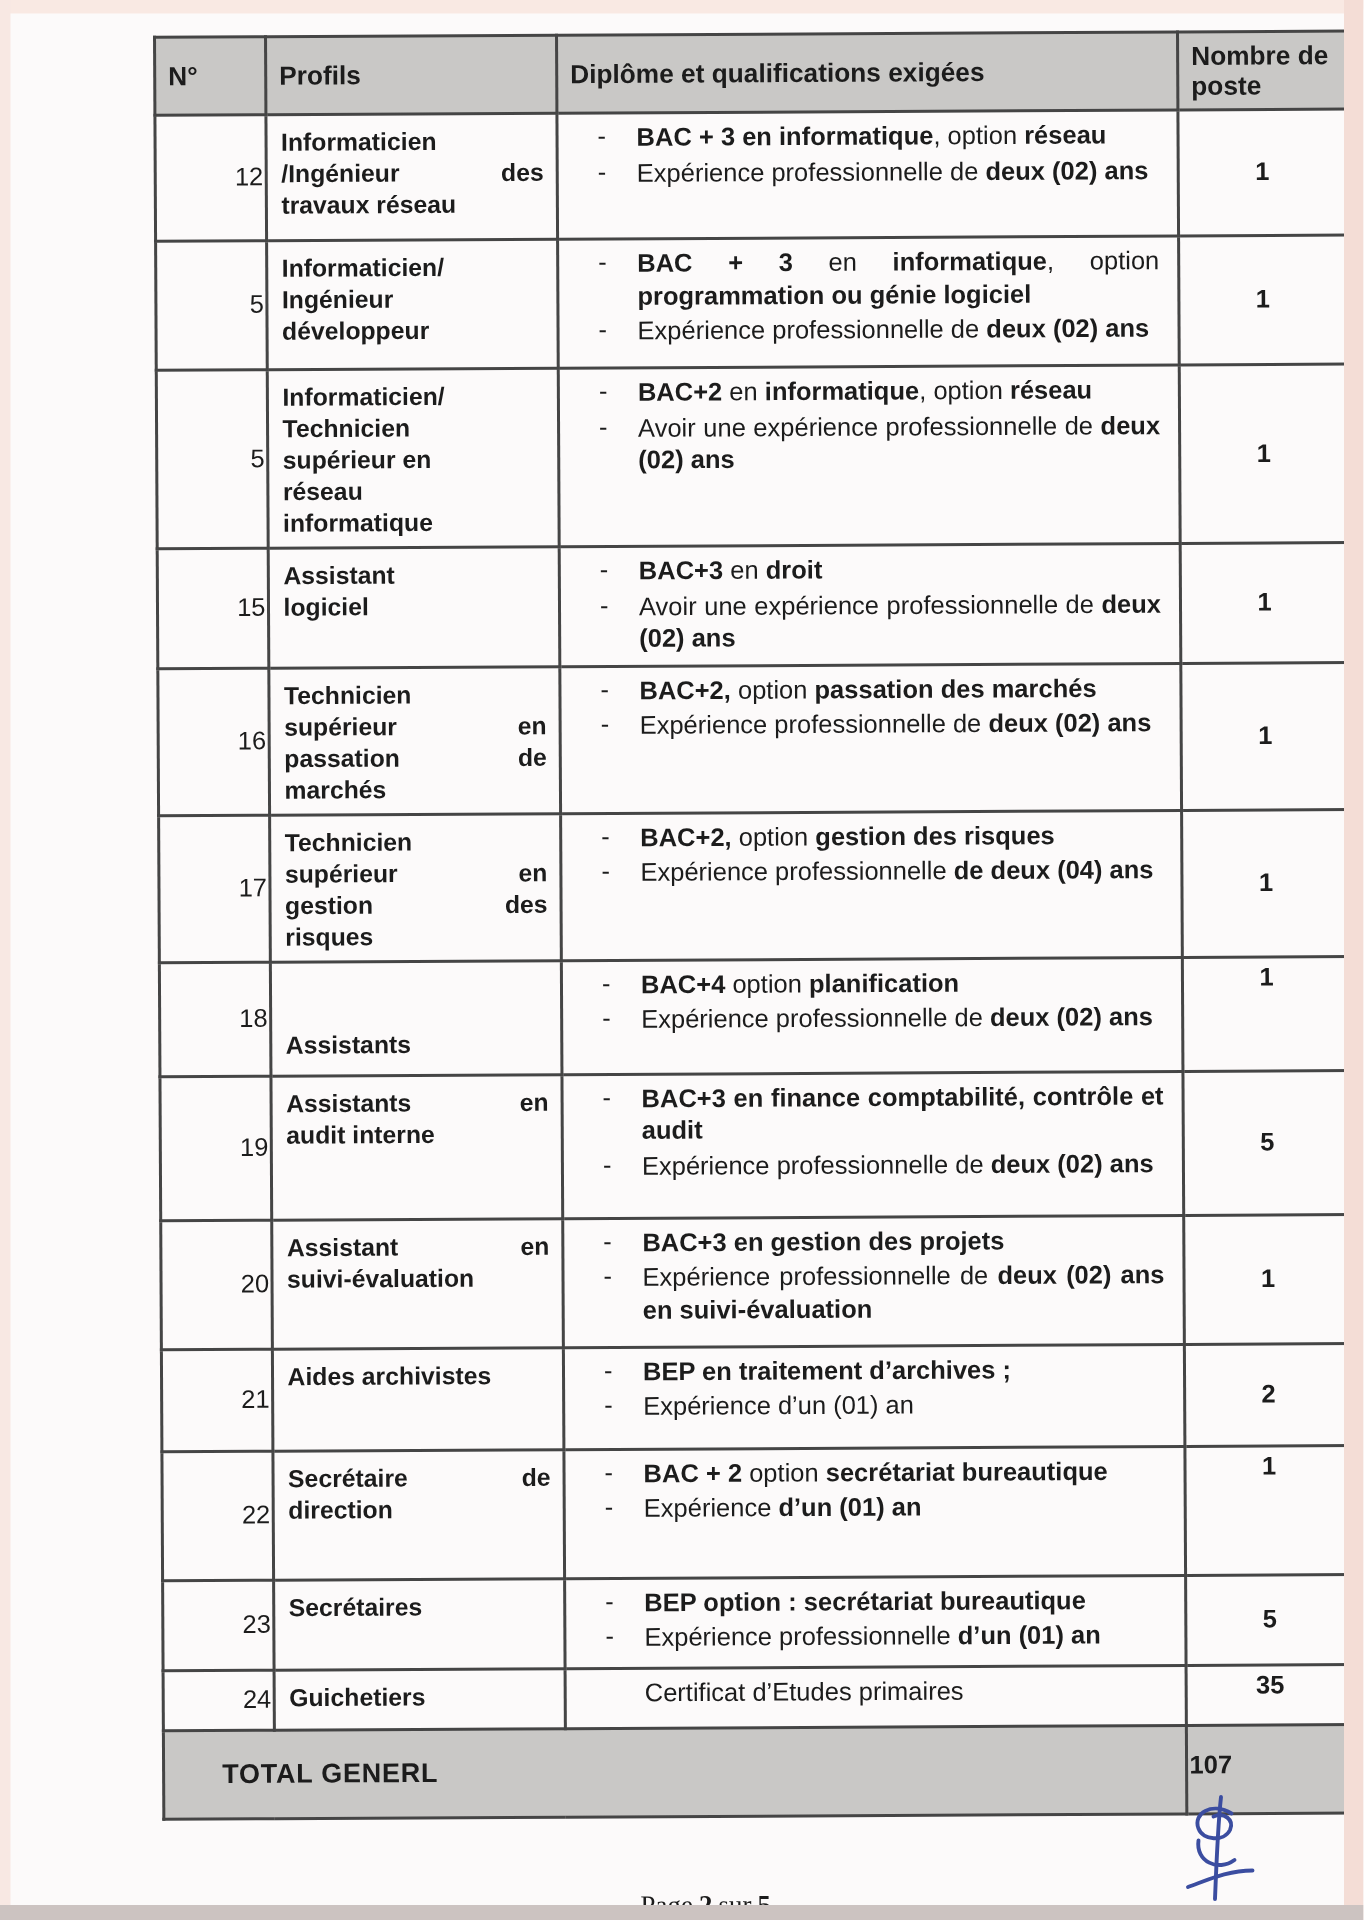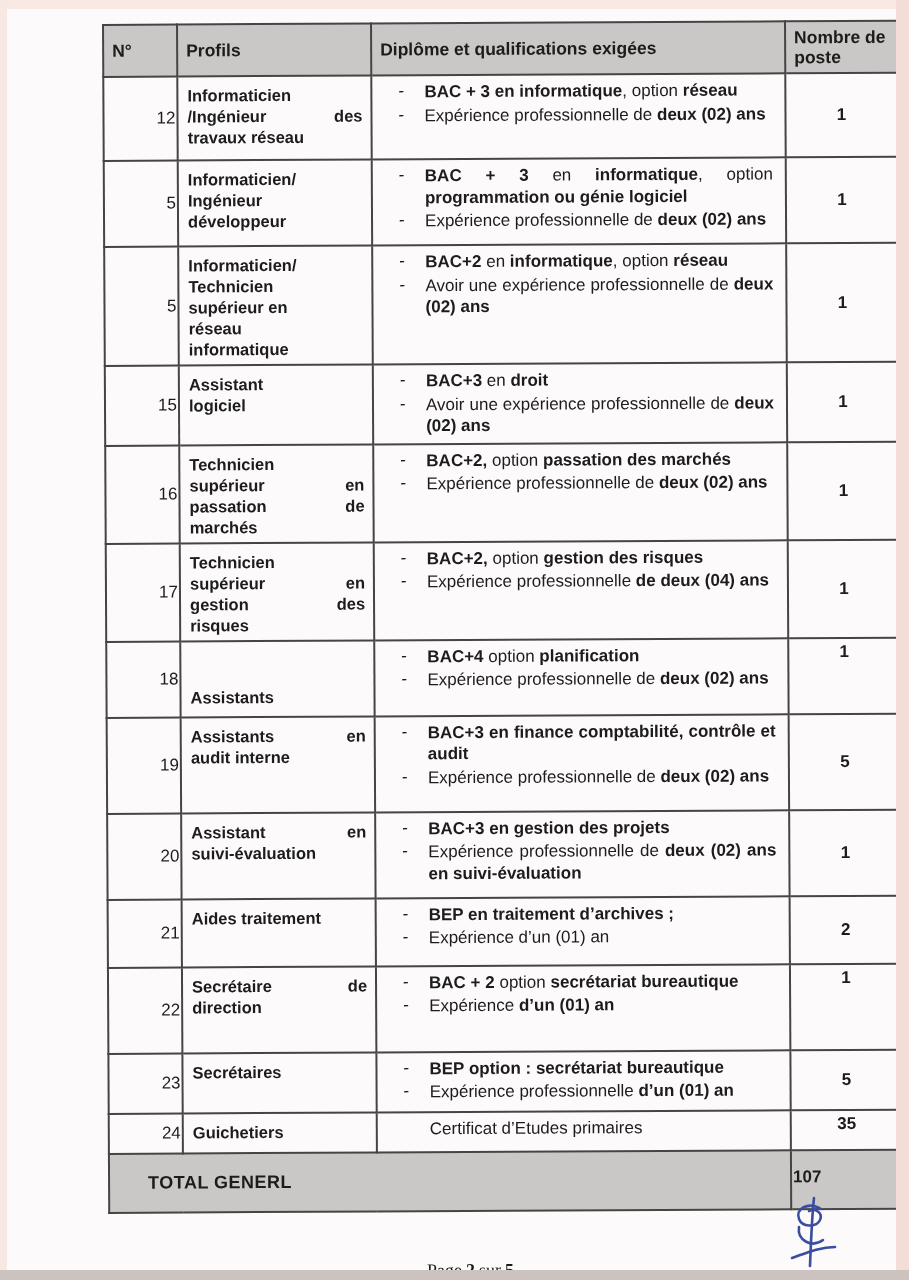--- a/index.html
+++ b/index.html
@@ -212,21 +212,21 @@
             </td>
             <td class="qual">
               <div class="qitem"><span class="dash">-</span><span class="b">BAC+3 en gestion des projets</span></div>
               <div class="qitem"><span class="dash">-</span><span>Expérience professionnelle de </span><span class="b">deux (02) ans en suivi-évaluation</span></div>
             </td>
             <td class="nb">1</td>
           </tr>
           <tr class="row">
             <td class="num">21</td>
             <td class="prof">
-              <div class="pline">Aides traitement</div>
+              <div class="pline">Aides archivistes</div>
             </td>
             <td class="qual">
               <div class="qitem"><span class="dash">-</span><span class="b">BEP en traitement d’archives ;</span></div>
               <div class="qitem"><span class="dash">-</span><span>Expérience d’un (01) an</span></div>
             </td>
             <td class="nb">2</td>
           </tr>
           <tr class="row">
             <td class="num">22</td>
             <td class="prof">

